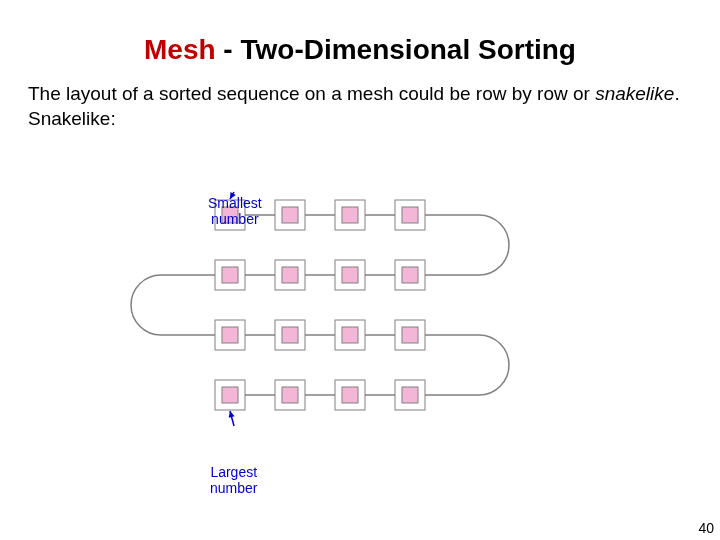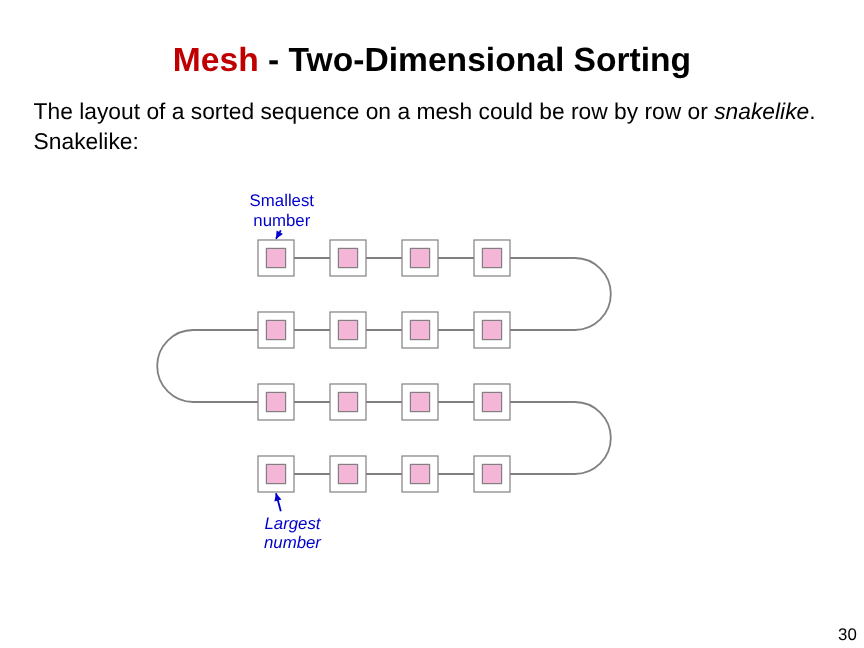--- a/index.html
+++ b/index.html
@@ -27,20 +27,21 @@
     color: #000;
   }
   .body-text .italic { font-style: italic; }
   .label {
     position: absolute;
     color: #0000cc;
     font-size: 14px;
     line-height: 1.15;
     text-align: center;
     white-space: pre;
+    margin-top: 36px;
   }
   .diagram {
     position: absolute;
     left: 0; top: 0;
     width: 720px; height: 540px;
     pointer-events: none;
   }
   .pagenum {
     position: absolute;
     right: 6px;
@@ -115,16 +116,16 @@
   <g id="arrows">
       <line x1="234" y1="192" x2="230" y2="199" stroke="#0000cc" stroke-width="1.5"></line>
       <polygon points="230,199 230.48363719148617,192.01672748154482 235.77081898022226,195.03797421796546" fill="#0000cc"></polygon>
       <line x1="234" y1="426" x2="230" y2="411" stroke="#0000cc" stroke-width="1.5"></line>
       <polygon points="230,411 234.56603338563505,416.30578355394056 228.68212883350682,417.8748247678414" fill="#0000cc"></polygon>
     </g>
 </svg>
 
 <div class="label" style="left:208px; top:159px;">Smallest
 number</div>
-<div class="label" style="left:220px; top:428px;font-style:italic;">Largest
+<div class="label" style="left:210px; top:428px;">Largest
 number</div>
 
-<div class="pagenum">30</div>
+<div class="pagenum">40</div>
 
 </body></html>

